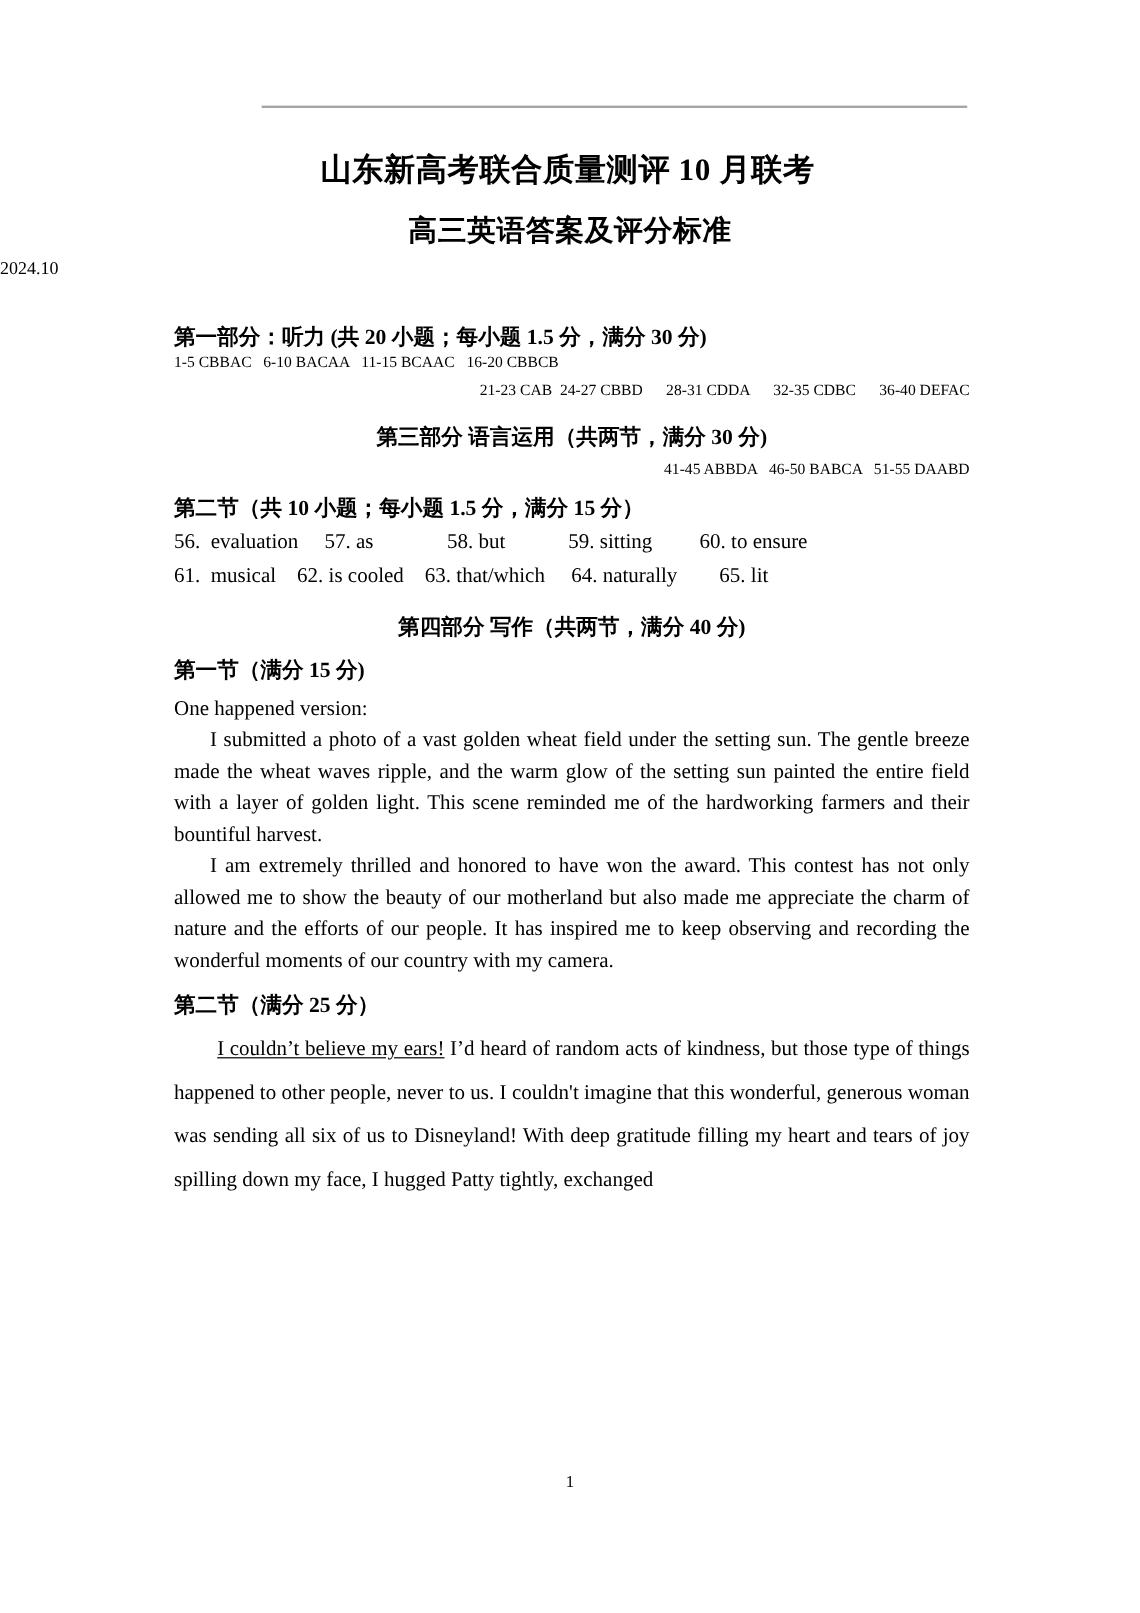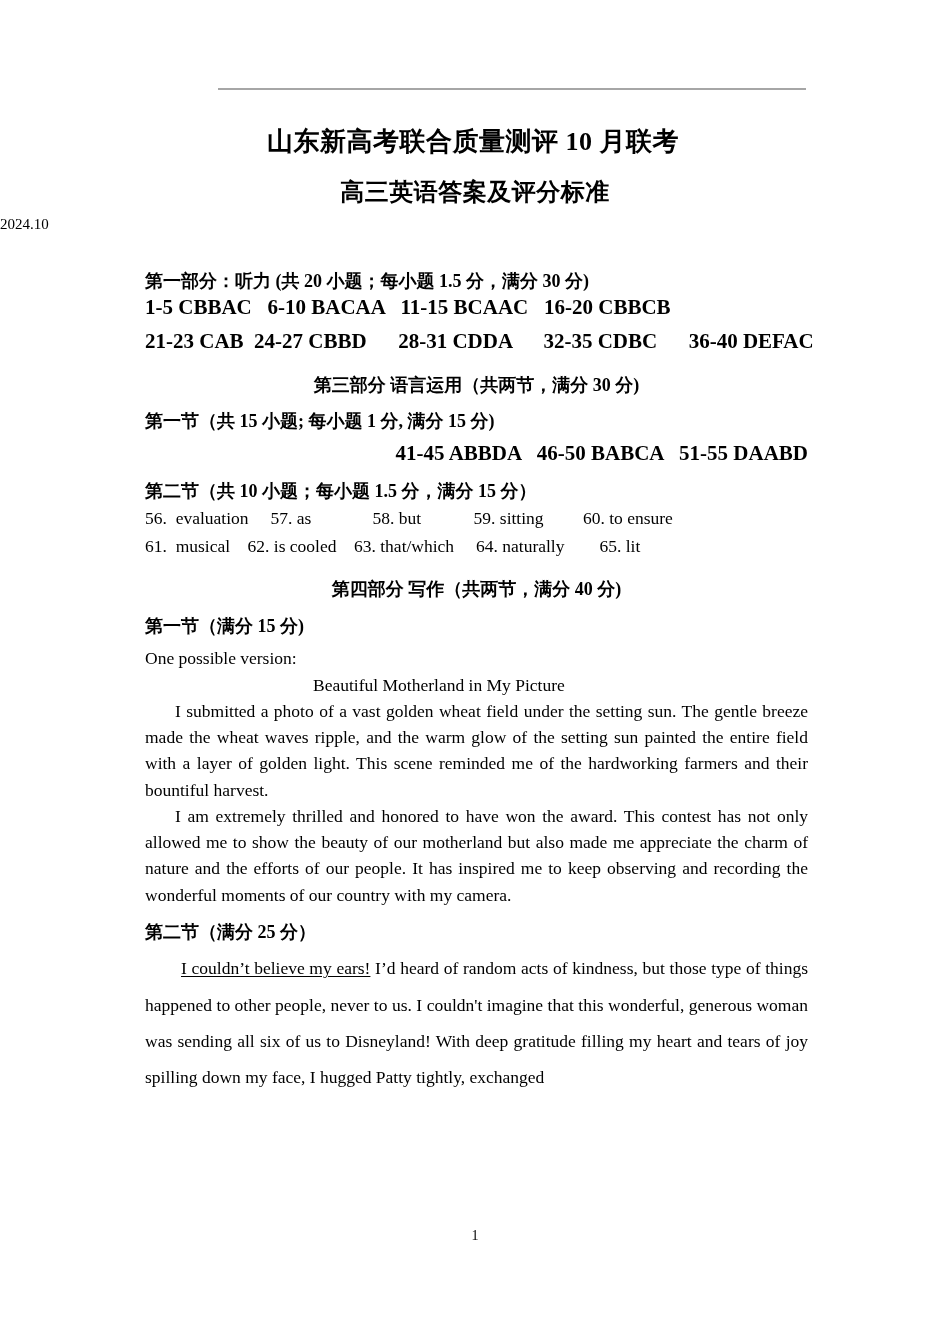--- a/index.html
+++ b/index.html
@@ -81,25 +81,24 @@
   }
   .sec-head.gap {
     margin-top: 13px;
   }
   .sec-head.gap-lg {
     margin-top: 19px;
     text-align: center;
   }
 
   .ans-line {
-    font-size: 21px;
+    font-size: 13px;
     line-height: 1.30;
     margin: 1px 0 0 0;
     white-space: pre;
-    font-weight: bold;
   }
   .ans-line.sp {
     margin-top: 6px;
     text-align: right;
   }
 
   .blank-line {
     font-size: 17.5px;
     line-height: 1.42;
     margin: 3px 0 0 0;
@@ -165,34 +164,32 @@
 
   <div class="content">
 
     <p class="sec-head">第一部分：听力 (共 20 小题；每小题 1.5 分，满分 30 分)</p>
     <p class="ans-line">1-5 CBBAC   6-10 BACAA   11-15 BCAAC   16-20 CBBCB</p>
 
     <p class="ans-line sp">21-23 CAB  24-27 CBBD      28-31 CDDA      32-35 CDBC      36-40 DEFAC</p>
 
     <p class="sec-head gap-lg">第三部分 语言运用（共两节，满分 30 分)</p>
 
-    <p class="sec-head gap">第一节（共 15 小题; 每小题 1 分, 满分 15 分)</p>
     <p class="ans-line sp">41-45 ABBDA   46-50 BABCA   51-55 DAABD</p>
 
     <p class="sec-head gap">第二节（共 10 小题；每小题 1.5 分，满分 15 分）</p>
     <p class="blank-line">56.  evaluation     57. as              58. but            59. sitting         60. to ensure</p>
     <p class="blank-line">61.  musical    62. is cooled    63. that/which     64. naturally        65. lit</p>
 
     <p class="sec-head gap-lg">第四部分 写作（共两节，满分 40 分)</p>
 
     <p class="sec-head gap">第一节（满分 15 分)</p>
 
-    <p class="plain">One possible version:</p>
-
-    <p class="essay-title">Beautiful Motherland in My Picture</p>
+    <p class="plain">One happened version:</p>
+
 
     <p class="para">I submitted a photo of a vast golden wheat field under the setting sun. The gentle breeze made the wheat waves ripple, and the warm glow of the setting sun painted the entire field with a layer of golden light. This scene reminded me of the hardworking farmers and their bountiful harvest.</p>
     <p class="para">I am extremely thrilled and honored to have won the award. This contest has not only allowed me to show the beauty of our motherland but also made me appreciate the charm of nature and the efforts of our people. It has inspired me to keep observing and recording the wonderful moments of our country with my camera.</p>
 
     <p class="sec-head gap">第二节（满分 25 分）</p>
 
     <p class="para-last"><u>I couldn’t believe my ears!</u><span> I’d heard of random acts of kindness, but those type of things happened to other people, never to us. I couldn't imagine that this wonderful, generous woman was sending all six of us to Disneyland! With deep gratitude filling my heart and tears of joy spilling down my face, I hugged Patty tightly, exchanged</span></p>
 
   </div>
 

